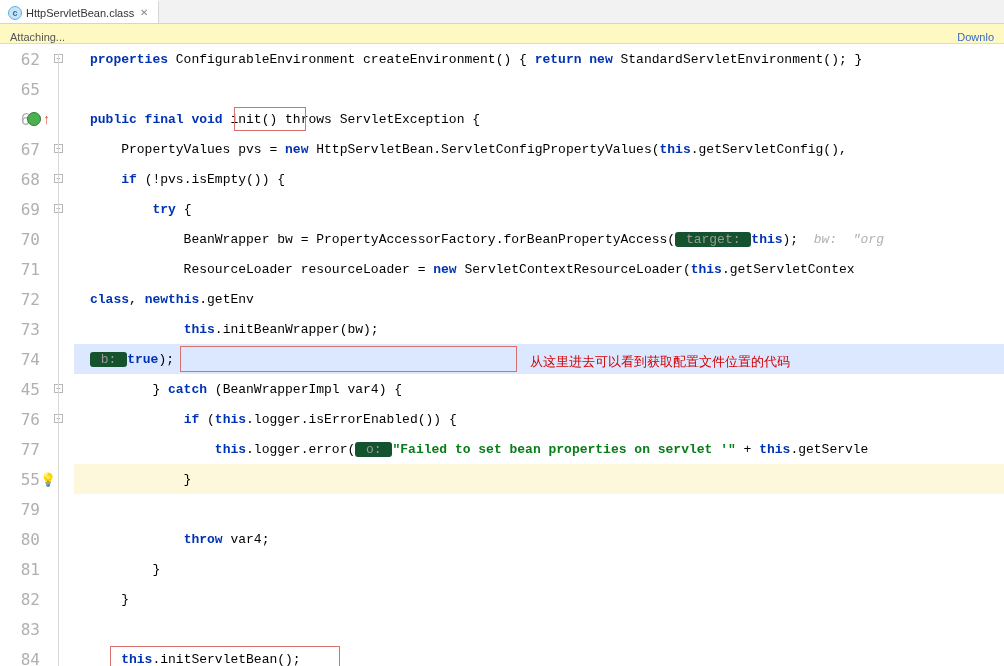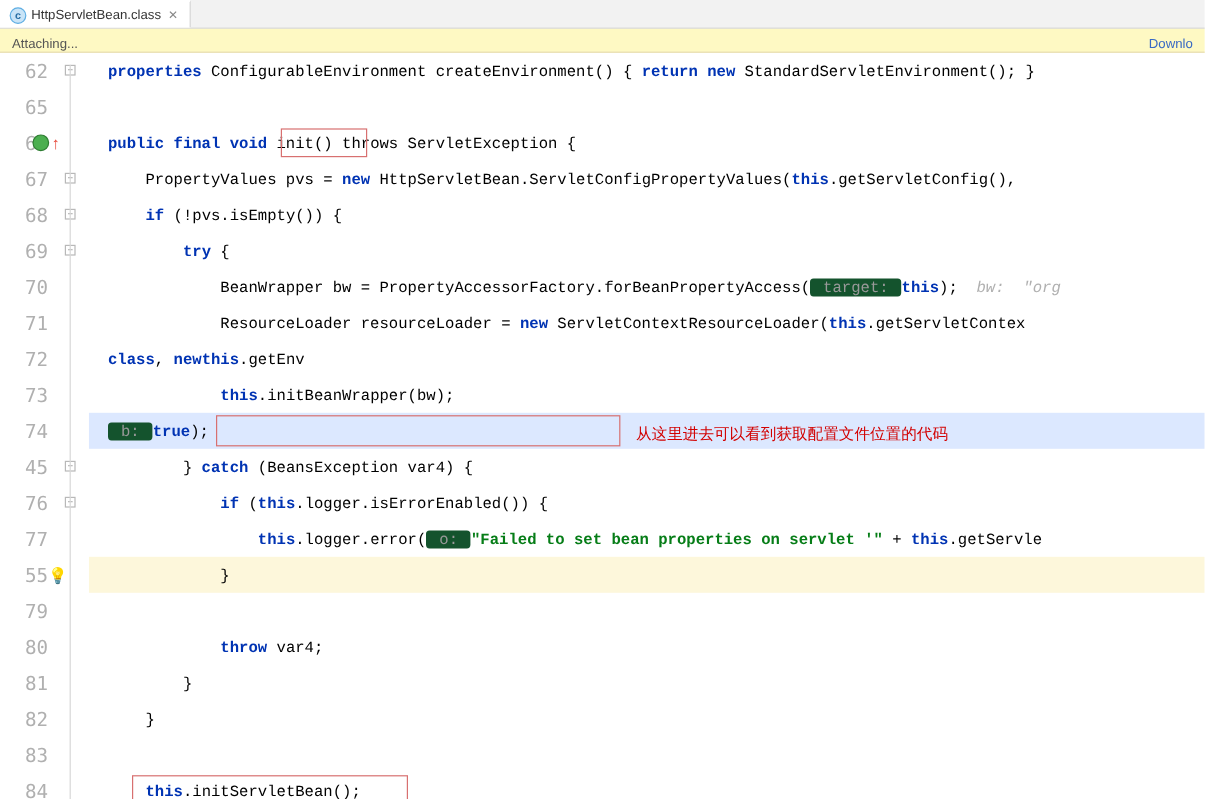--- a/index.html
+++ b/index.html
@@ -118,21 +118,21 @@
     <div class="line"><span>    PropertyValues pvs = </span><span class="kw">new</span><span> HttpServletBean.ServletConfigPropertyValues(</span><span class="kw">this</span><span>.getServletConfig(),</span></div>
     <div class="line"><span>    </span><span class="kw">if</span><span> (!pvs.isEmpty()) {</span></div>
     <div class="line"><span>        </span><span class="kw">try</span><span> {</span></div>
     <div class="line"><span>            BeanWrapper bw = PropertyAccessorFactory.forBeanPropertyAccess(</span><span class="hint"> target: </span><span class="kw">this</span><span>);</span><span class="comment">  bw:  "org</span></div>
     <div class="line"><span>            ResourceLoader resourceLoader = </span><span class="kw">new</span><span> ServletContextResourceLoader(</span><span class="kw">this</span><span>.getServletContex</span></div>
     <div class="line"><span class="kw">class</span><span>, </span><span class="kw">new</span><span class="kw">this</span><span>.getEnv</span></div>
     <div class="line"><span>            </span><span class="kw">this</span><span>.initBeanWrapper(bw);</span></div>
     <div class="line hl-line" style="position:relative;"><span class="hint"> b: </span><span class="kw">true</span><span>);</span>
       <div class="hl-box" style="left:106px; top:2px; width:337px; height:26px;"></div>
     </div>
-    <div class="line"><span>        } </span><span class="kw">catch</span><span> (BeansException var4) {</span></div>
+    <div class="line"><span>        } </span><span class="kw">catch</span><span> (BeanWrapperImpl var4) {</span></div>
     <div class="line"><span>            </span><span class="kw">if</span><span> (</span><span class="kw">this</span><span>.logger.isErrorEnabled()) {</span></div>
     <div class="line"><span>                </span><span class="kw">this</span><span>.logger.error(</span><span class="hint"> o: </span><span class="str">"Failed to set bean properties on servlet '"</span><span> + </span><span class="kw">this</span><span>.getServle</span></div>
     <div class="line hl-yellow"><span>            }</span></div>
     <div class="line"></div>
     <div class="line"><span>            </span><span class="kw">throw</span><span> var4;</span></div>
     <div class="line"><span>        }</span></div>
     <div class="line"><span>    }</span></div>
     <div class="line"></div>
     <div class="line" style="position:relative;"><span>    </span><span class="kw">this</span><span>.initServletBean();</span>
       <div class="hl-box" style="left:36px; top:2px; width:230px; height:26px;"></div>

